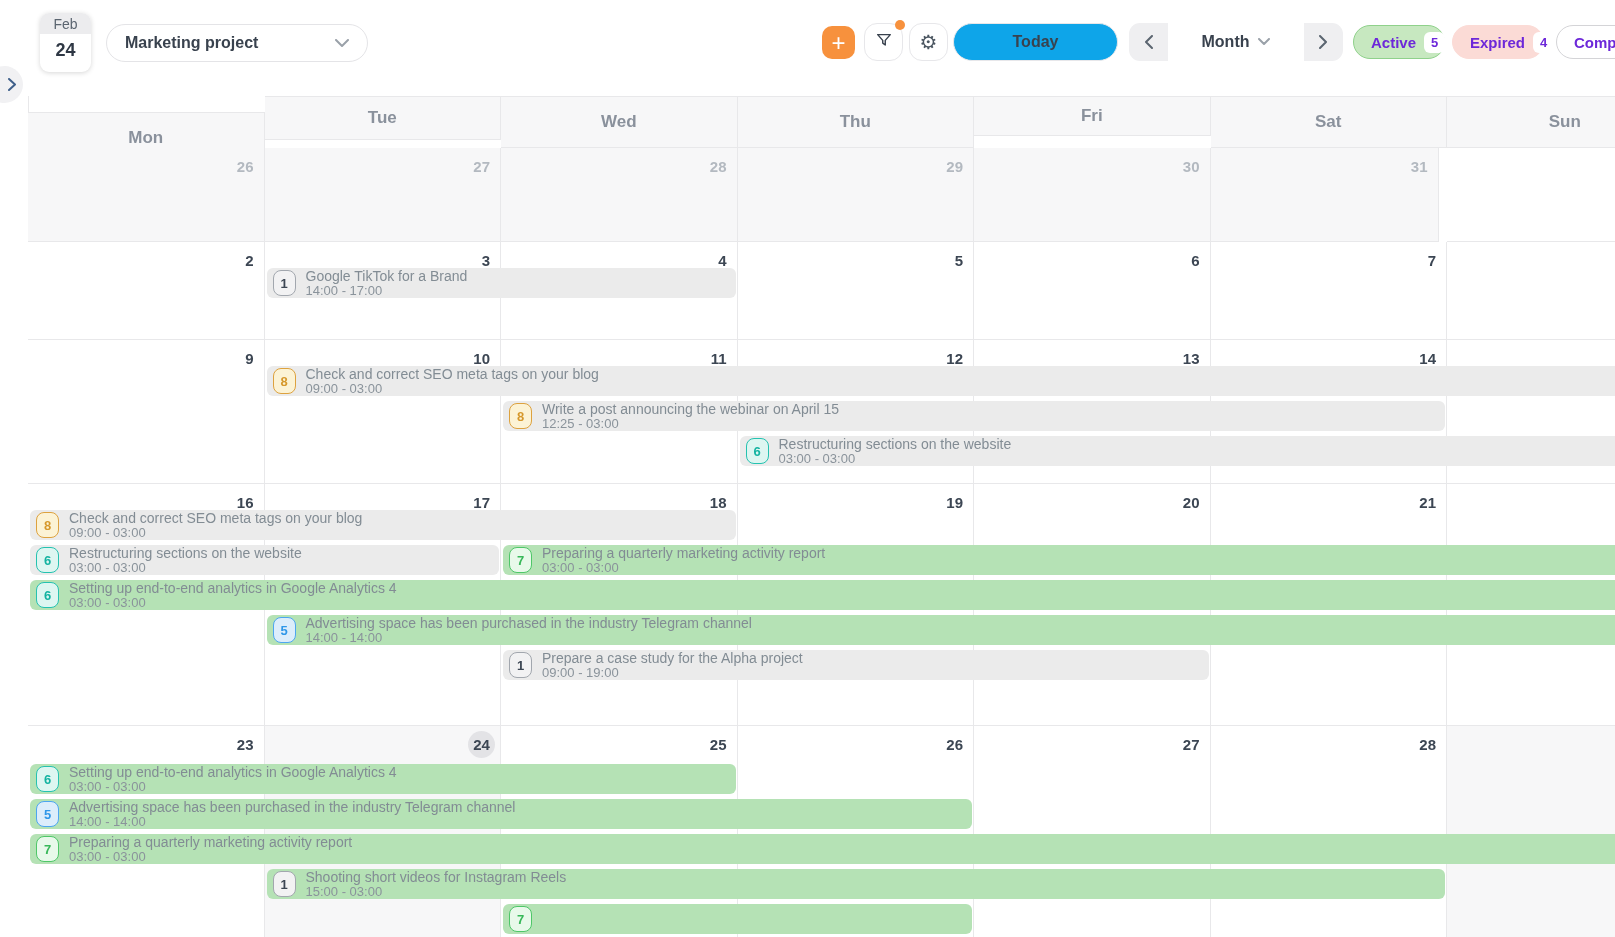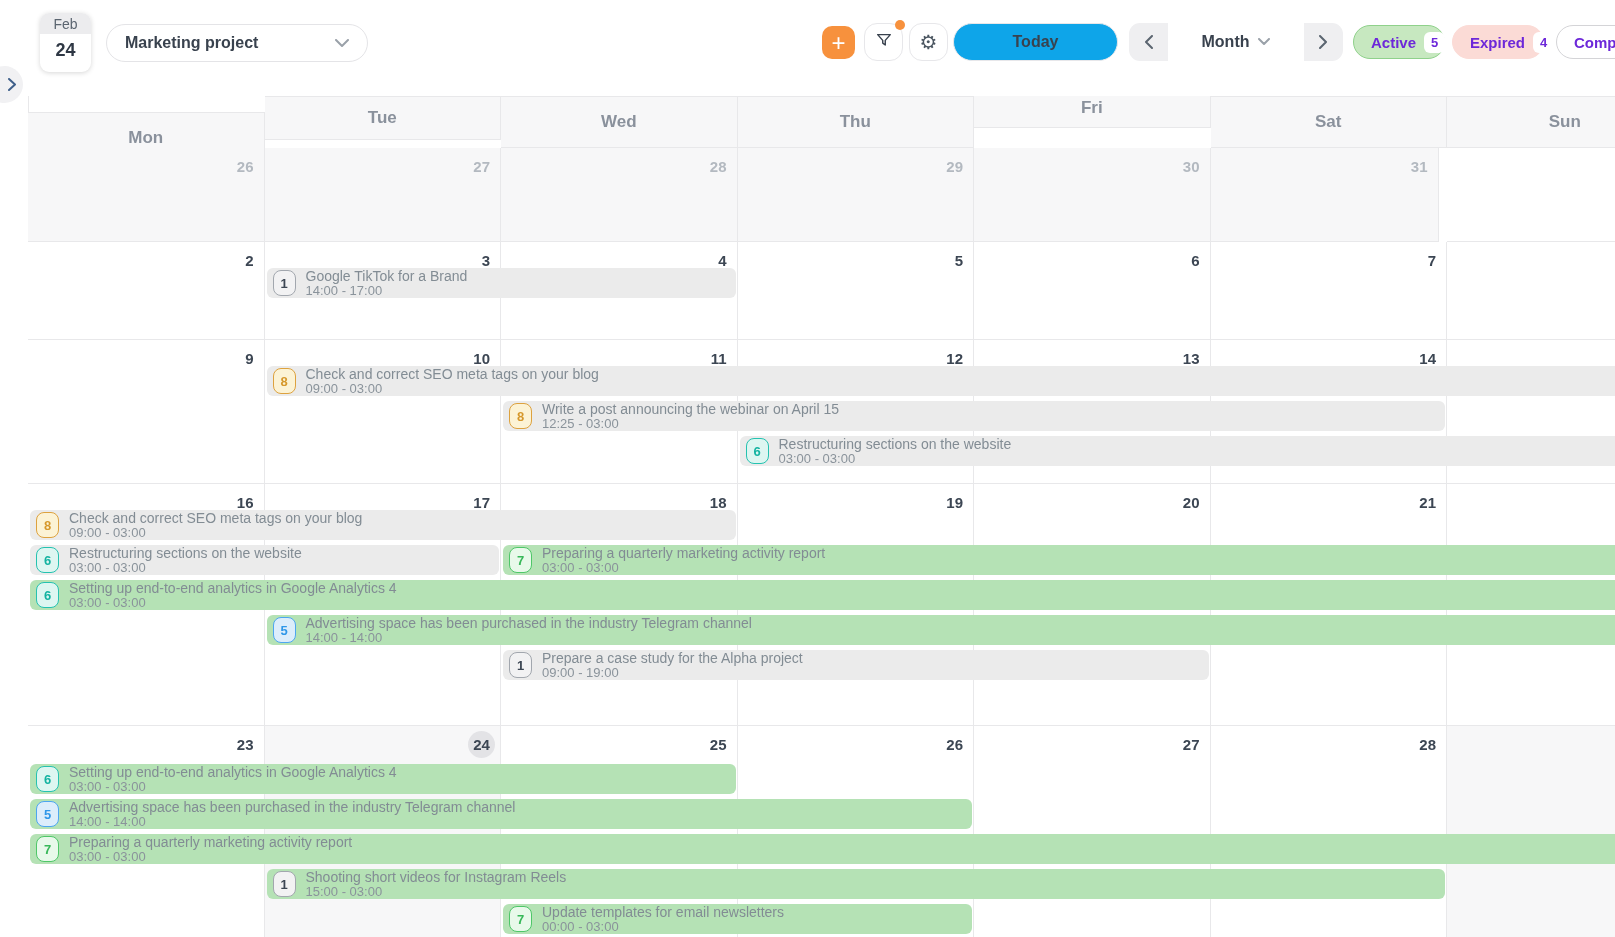--- a/index.html
+++ b/index.html
@@ -143,21 +143,21 @@
       </svg>
   </span>
 </div>
 
 <div id="calendar">
     <div class="grid-leftline" style="left: 28px; top: 96px; height: 841px;"></div>
     <div class="cal-head" style="left: 28px; top: 112px; width: 236.5px; height: 52px;">Mon</div>
     <div class="cal-head" style="left: 264.5px; top: 96px; width: 236.5px; height: 44px;">Tue</div>
     <div class="cal-head" style="left: 501px; top: 96px; width: 236.5px; height: 52px;">Wed</div>
     <div class="cal-head" style="left: 737.5px; top: 96px; width: 236.5px; height: 52px;">Thu</div>
-    <div class="cal-head" style="left: 974px; top: 88px; width: 236.5px; height: 40px;">Fri</div>
+    <div class="cal-head" style="left: 974px; top: 96px; width: 236.5px; height: 40px;">Fri</div>
     <div class="cal-head" style="left: 1210.5px; top: 96px; width: 236.5px; height: 52px;">Sat</div>
     <div class="cal-head" style="left: 1447px; top: 96px; width: 236.5px; height: 52px;">Sun</div>
     <div class="cal-cell muted" style="left: 28px; top: 148px; width: 236.5px; height: 94px;">
       <div class="cell-date muted">26</div>
     </div>
     <div class="cal-cell muted" style="left: 264.5px; top: 148px; width: 236.5px; height: 94px;">
       <div class="cell-date muted">27</div>
     </div>
     <div class="cal-cell muted" style="left: 501px; top: 148px; width: 236.5px; height: 94px;">
       <div class="cell-date muted">28</div>
@@ -341,18 +341,14 @@
     </div>
     <div class="event-bar green" style="left: 266.5px; top: 869px; width: 1178.5px; height: 30px;">
       <span class="event-badge" style="border-color: rgb(162, 167, 174); background: rgb(242, 242, 243); color: rgb(60, 70, 83);">1</span>
       <span class="event-text">
         <span class="event-title">Shooting short videos for Instagram Reels</span>
         <span class="event-time">15:00 - 03:00</span>
       </span>
     </div>
     <div class="event-bar green" style="left: 503px; top: 904px; width: 469px; height: 30px;">
       <span class="event-badge" style="border-color: rgb(78, 199, 104); background: rgb(232, 249, 234); color: rgb(56, 184, 89);">7</span>
-      <span class="event-text">
-        <span class="event-title">Update templates for email newsletters</span>
-        <span class="event-time">00:00 - 03:00</span>
-      </span>
     </div>
   </div>
 
 </body></html>

